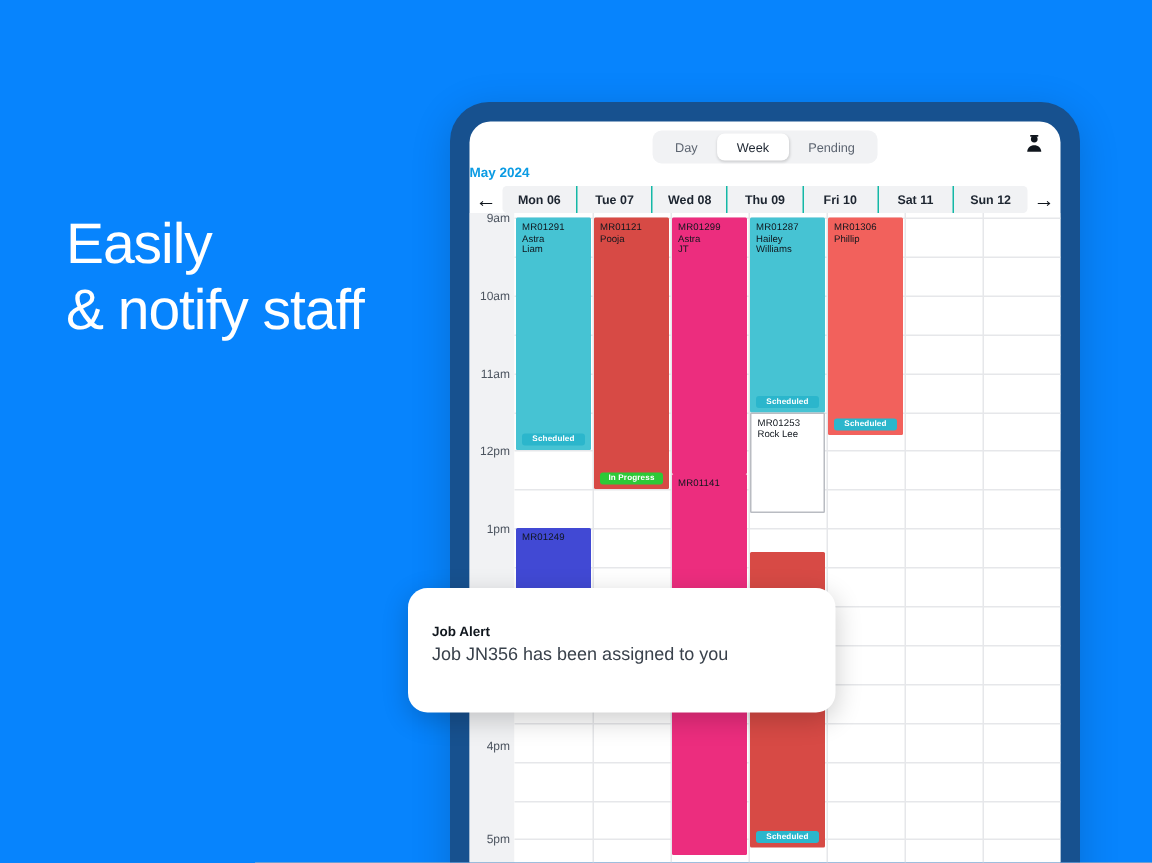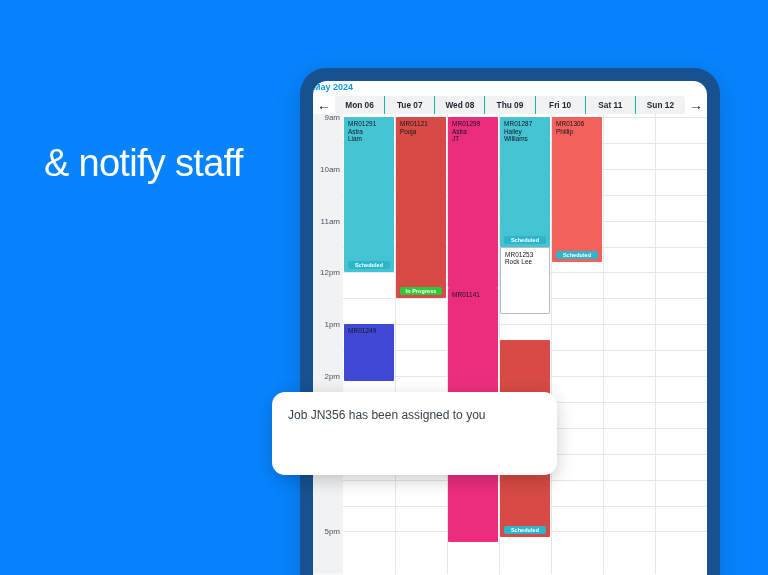--- a/index.html
+++ b/index.html
@@ -211,26 +211,41 @@
     font-size: 12px;
     color: #3A424C;
   }
 </style>
 </head>
 <body>
 
 <div id="stage">
 
   <div id="headline">
+    <span class="ln">Easily</span>
     <span class="ln">&amp; notify staff</span>
   </div>
 
   <div id="tablet">
     <div id="screen">
 
+      <div id="appbar">
+        <div id="segmented">
+            <div class="seg">Day</div>
+            <div class="seg on">Week</div>
+            <div class="seg">Pending</div>
+          </div>
+        <div id="avatar-btn">
+          <svg viewBox="0 0 24 24" width="15" height="15" aria-hidden="true">
+            <circle cx="12" cy="7.5" r="3.6" fill="#10161D"></circle>
+            <path d="M4.5 21c0-4.2 3.4-7 7.5-7s7.5 2.8 7.5 7z" fill="#10161D"></path>
+            <rect x="7.5" y="3.2" width="9" height="1.8" rx="0.9" fill="#10161D"></rect>
+          </svg>
+        </div>
+      </div>
 
       <div id="month">May 2024</div>
 
       <div id="dayrow">
         <div class="navarrow">←</div>
         <div id="daycells">
             <div class="daycell">Mon 06</div>
             <div class="daycell">Tue 07</div>
             <div class="daycell">Wed 08</div>
             <div class="daycell">Thu 09</div>
@@ -316,16 +331,17 @@
             <div class="ev" style="left: 157px; width: 50px; top: 225.74px; height: 196.84px; background: rgb(215, 74, 69);">
               <div class="badge" style="background: rgb(43, 182, 204);">Scheduled</div>
             </div>
           </div>
       </div>
 
     </div>
   </div>
 
   <div id="toast">
+    <div class="ttl">Job Alert</div>
     <div class="msg">Job JN356 has been assigned to you</div>
   </div>
 
 </div>
 
 </body></html>

